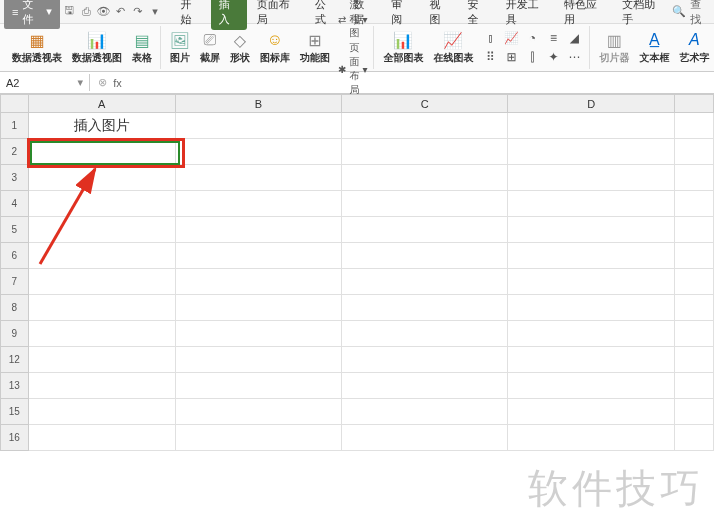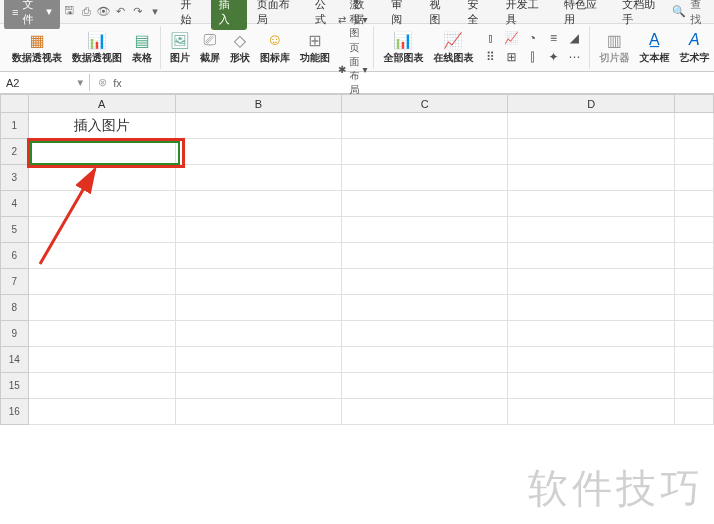--- a/index.html
+++ b/index.html
@@ -280,21 +280,29 @@
         </tr>
     <tr>
           <td class="row-header">9</td>
           <td class="cell"></td>
           <td class="cell"></td>
           <td class="cell"></td>
           <td class="cell"></td>
           <td class="cell"></td>
         </tr>
     <tr>
-          <td class="row-header">14</td>
+          <td class="row-header">12</td>
+          <td class="cell"></td>
+          <td class="cell"></td>
+          <td class="cell"></td>
+          <td class="cell"></td>
+          <td class="cell"></td>
+        </tr>
+    <tr>
+          <td class="row-header">13</td>
           <td class="cell"></td>
           <td class="cell"></td>
           <td class="cell"></td>
           <td class="cell"></td>
           <td class="cell"></td>
         </tr>
     <tr>
           <td class="row-header">15</td>
           <td class="cell"></td>
           <td class="cell"></td>

